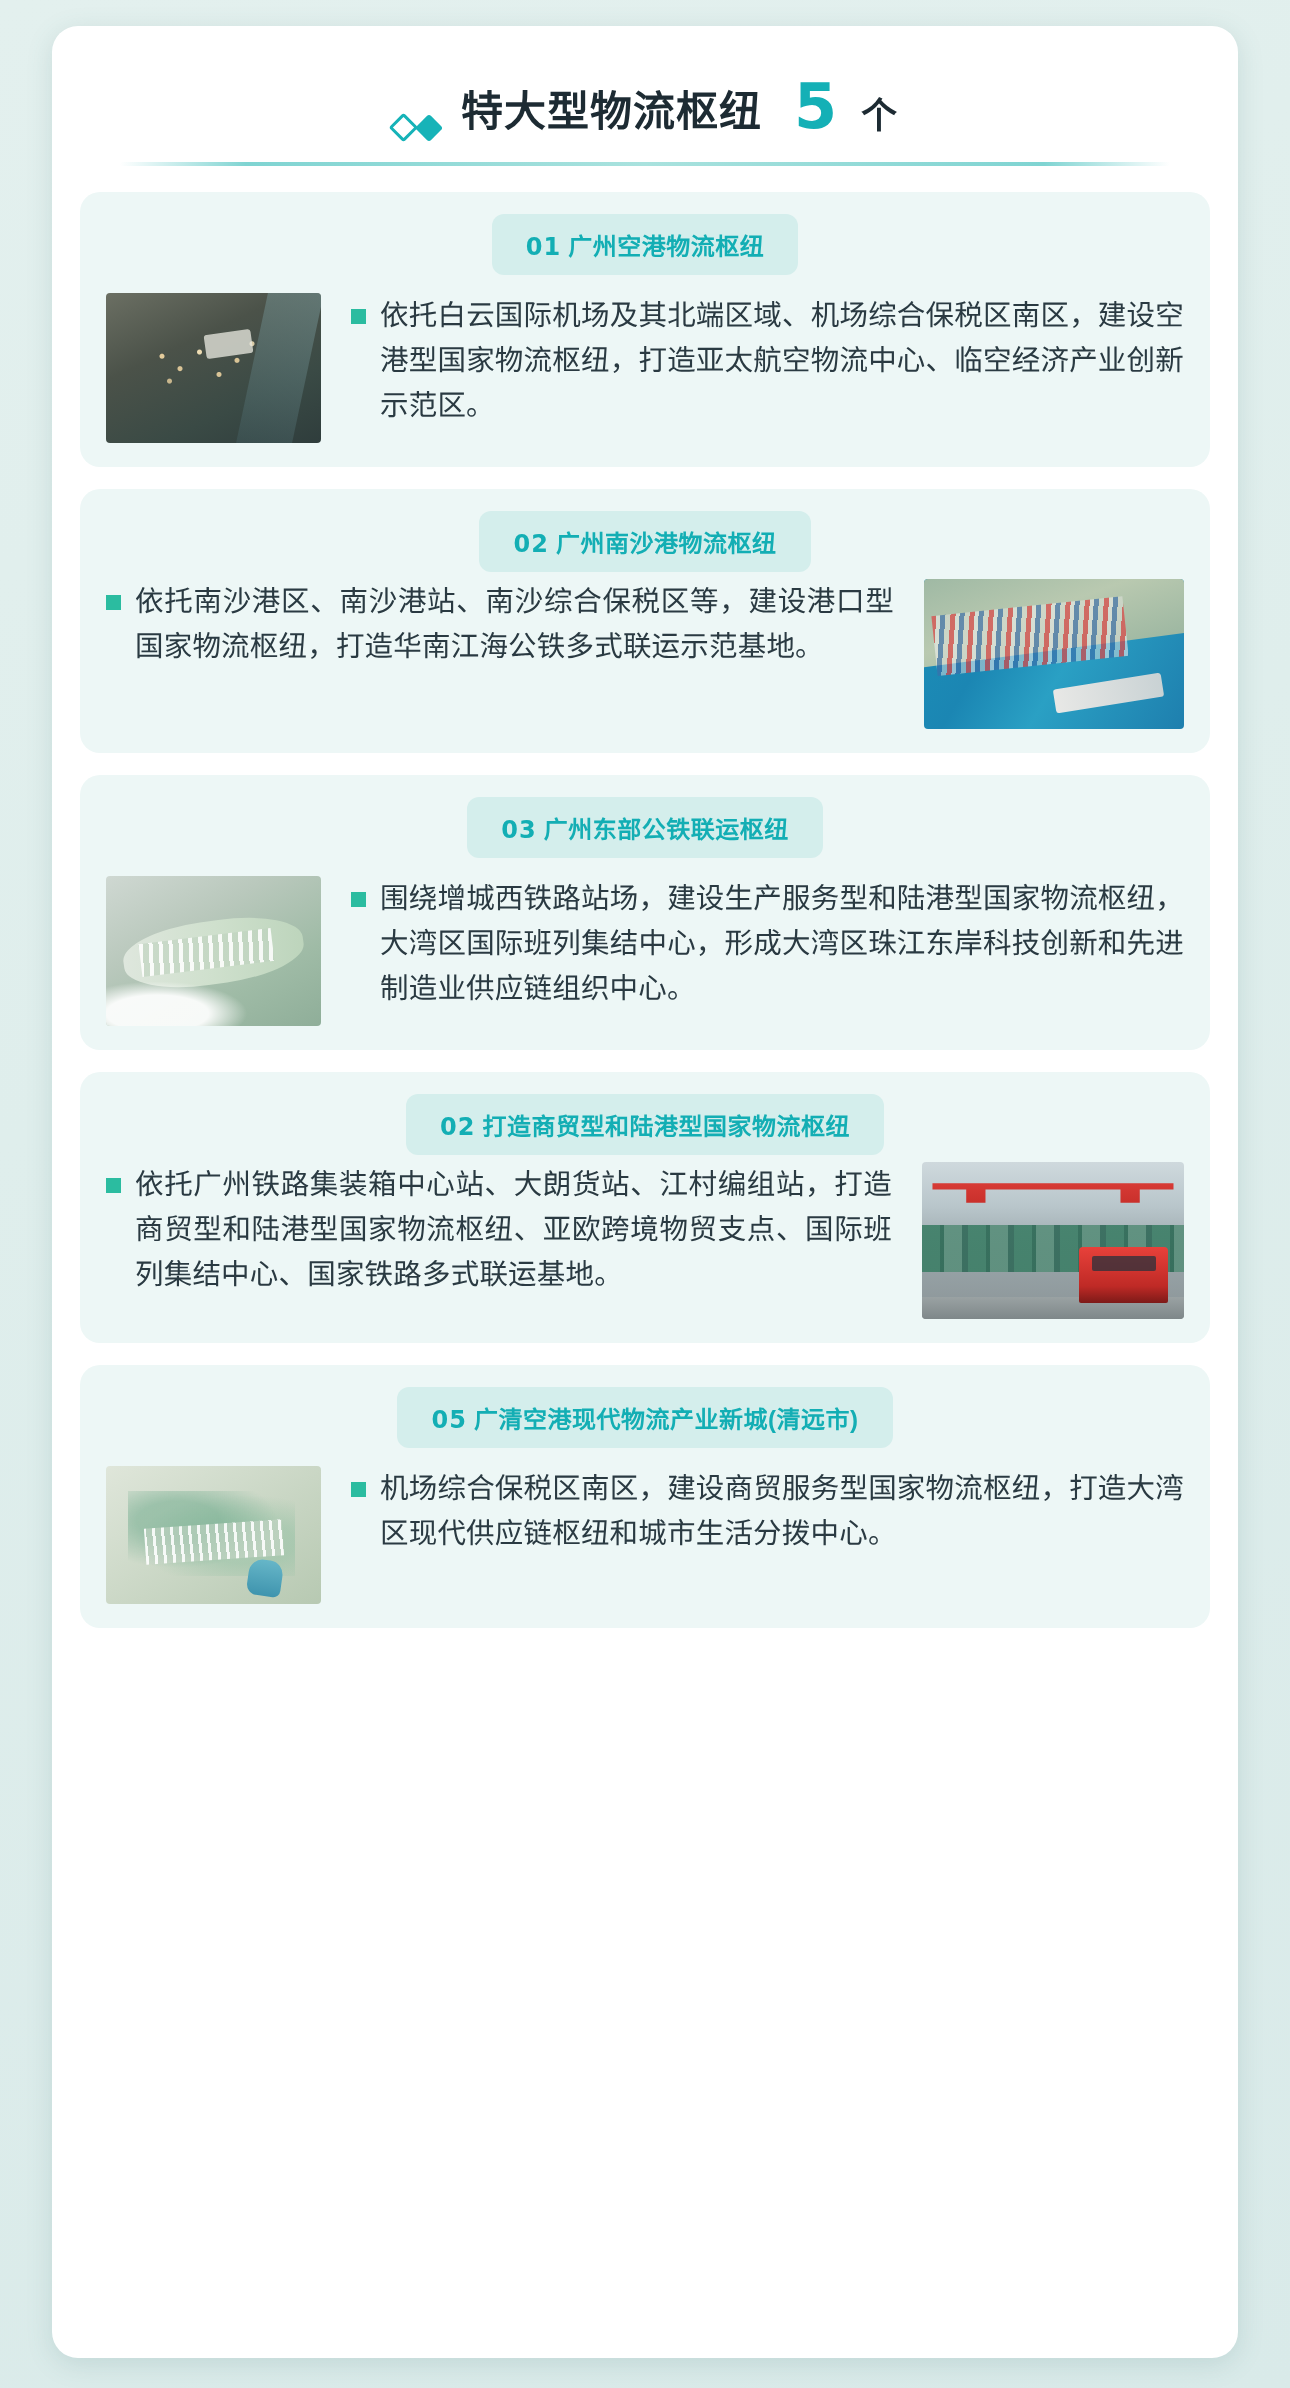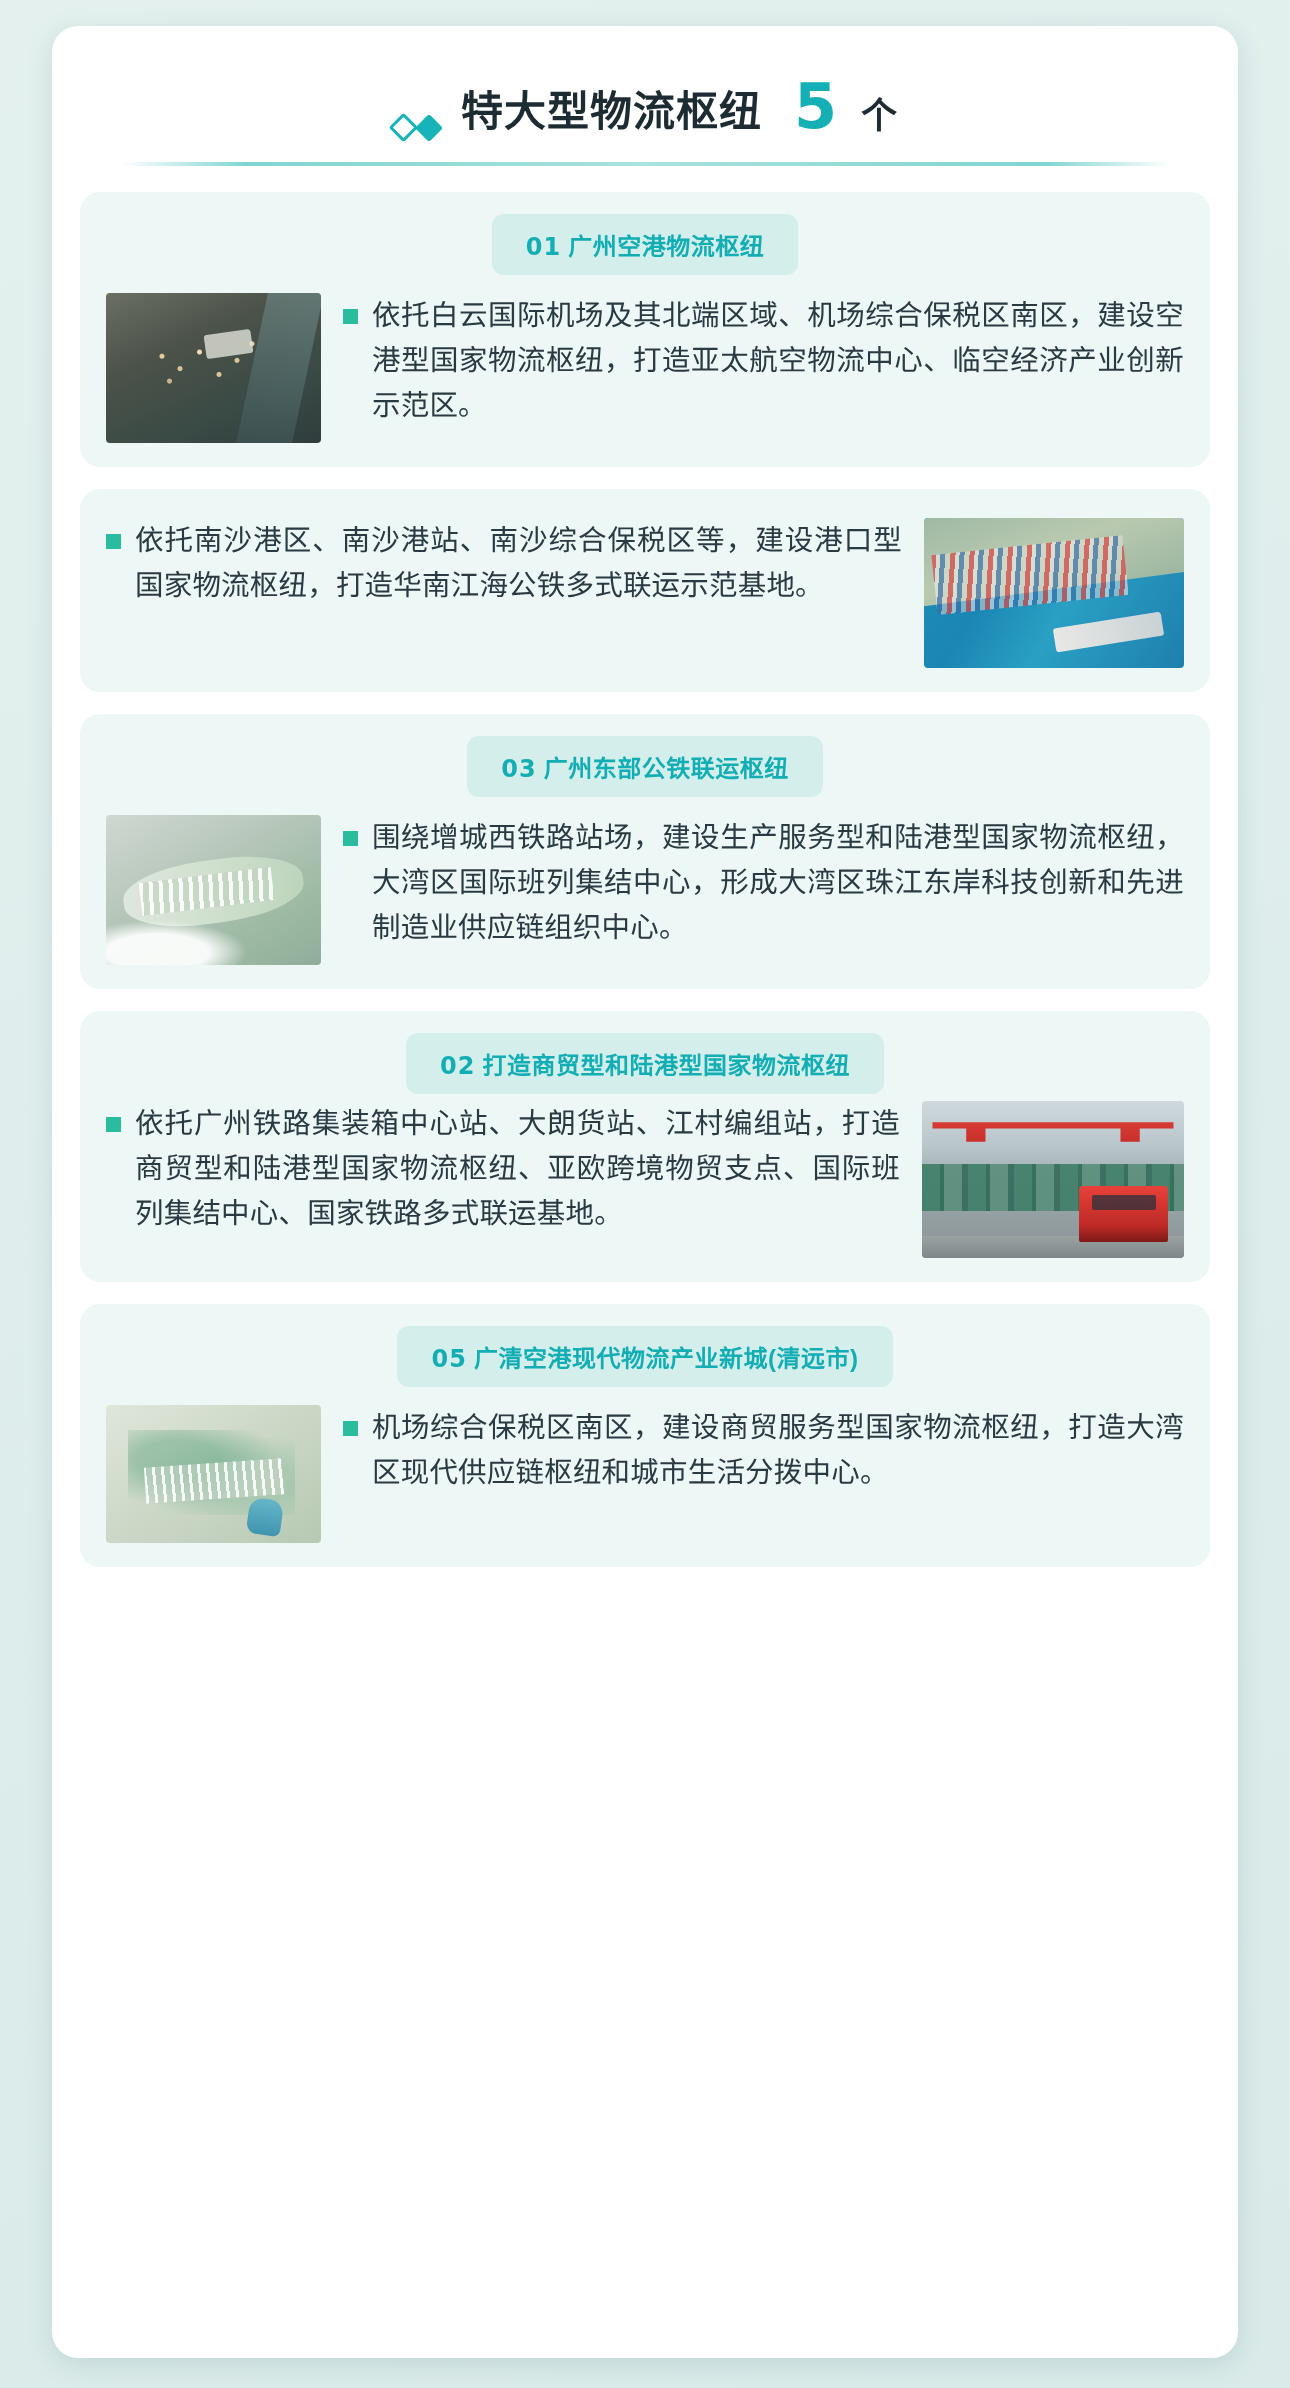--- a/index.html
+++ b/index.html
@@ -116,21 +116,21 @@
   }
   .item-title .idx {
     font-family: "DejaVu Sans", sans-serif;
     letter-spacing: 1px;
   }
 
   .item-body {
     display: flex;
     align-items: flex-start;
     margin-top: 18px;
-    gap: 22px;
+    gap: 30px;
   }
   .item-body.reverse { flex-direction: row-reverse; margin-top: 7px; }
 
   .thumb {
     flex: 0 0 auto;
     border-radius: 4px;
     overflow: hidden;
     position: relative;
   }
   .text-block {
@@ -299,20 +299,26 @@
           </div>
         </div>
         <div class="text-block">
           <span class="bullet"></span>
           <div class="desc">依托白云国际机场及其北端区域、机场综合保税区南区，建设空港型国家物流枢纽，打造亚太航空物流中心、临空经济产业创新示范区。</div>
         </div>
       </div>
     </div>
 
     <div class="item">
+      <div class="item-title-wrap">
+        <div class="item-title">
+          <span class="idx">02</span>
+          <span>广州南沙港物流枢纽</span>
+        </div>
+      </div>
       <div class="item-body reverse">
         <div class="thumb" style="width:260px;height:150px;">
           <div class="ph ph-port">
             <div class="ph-port-land"></div>
             <div class="ph-port-rows"></div>
             <div class="ph-port-ship"></div>
           </div>
         </div>
         <div class="text-block">
           <span class="bullet"></span>

